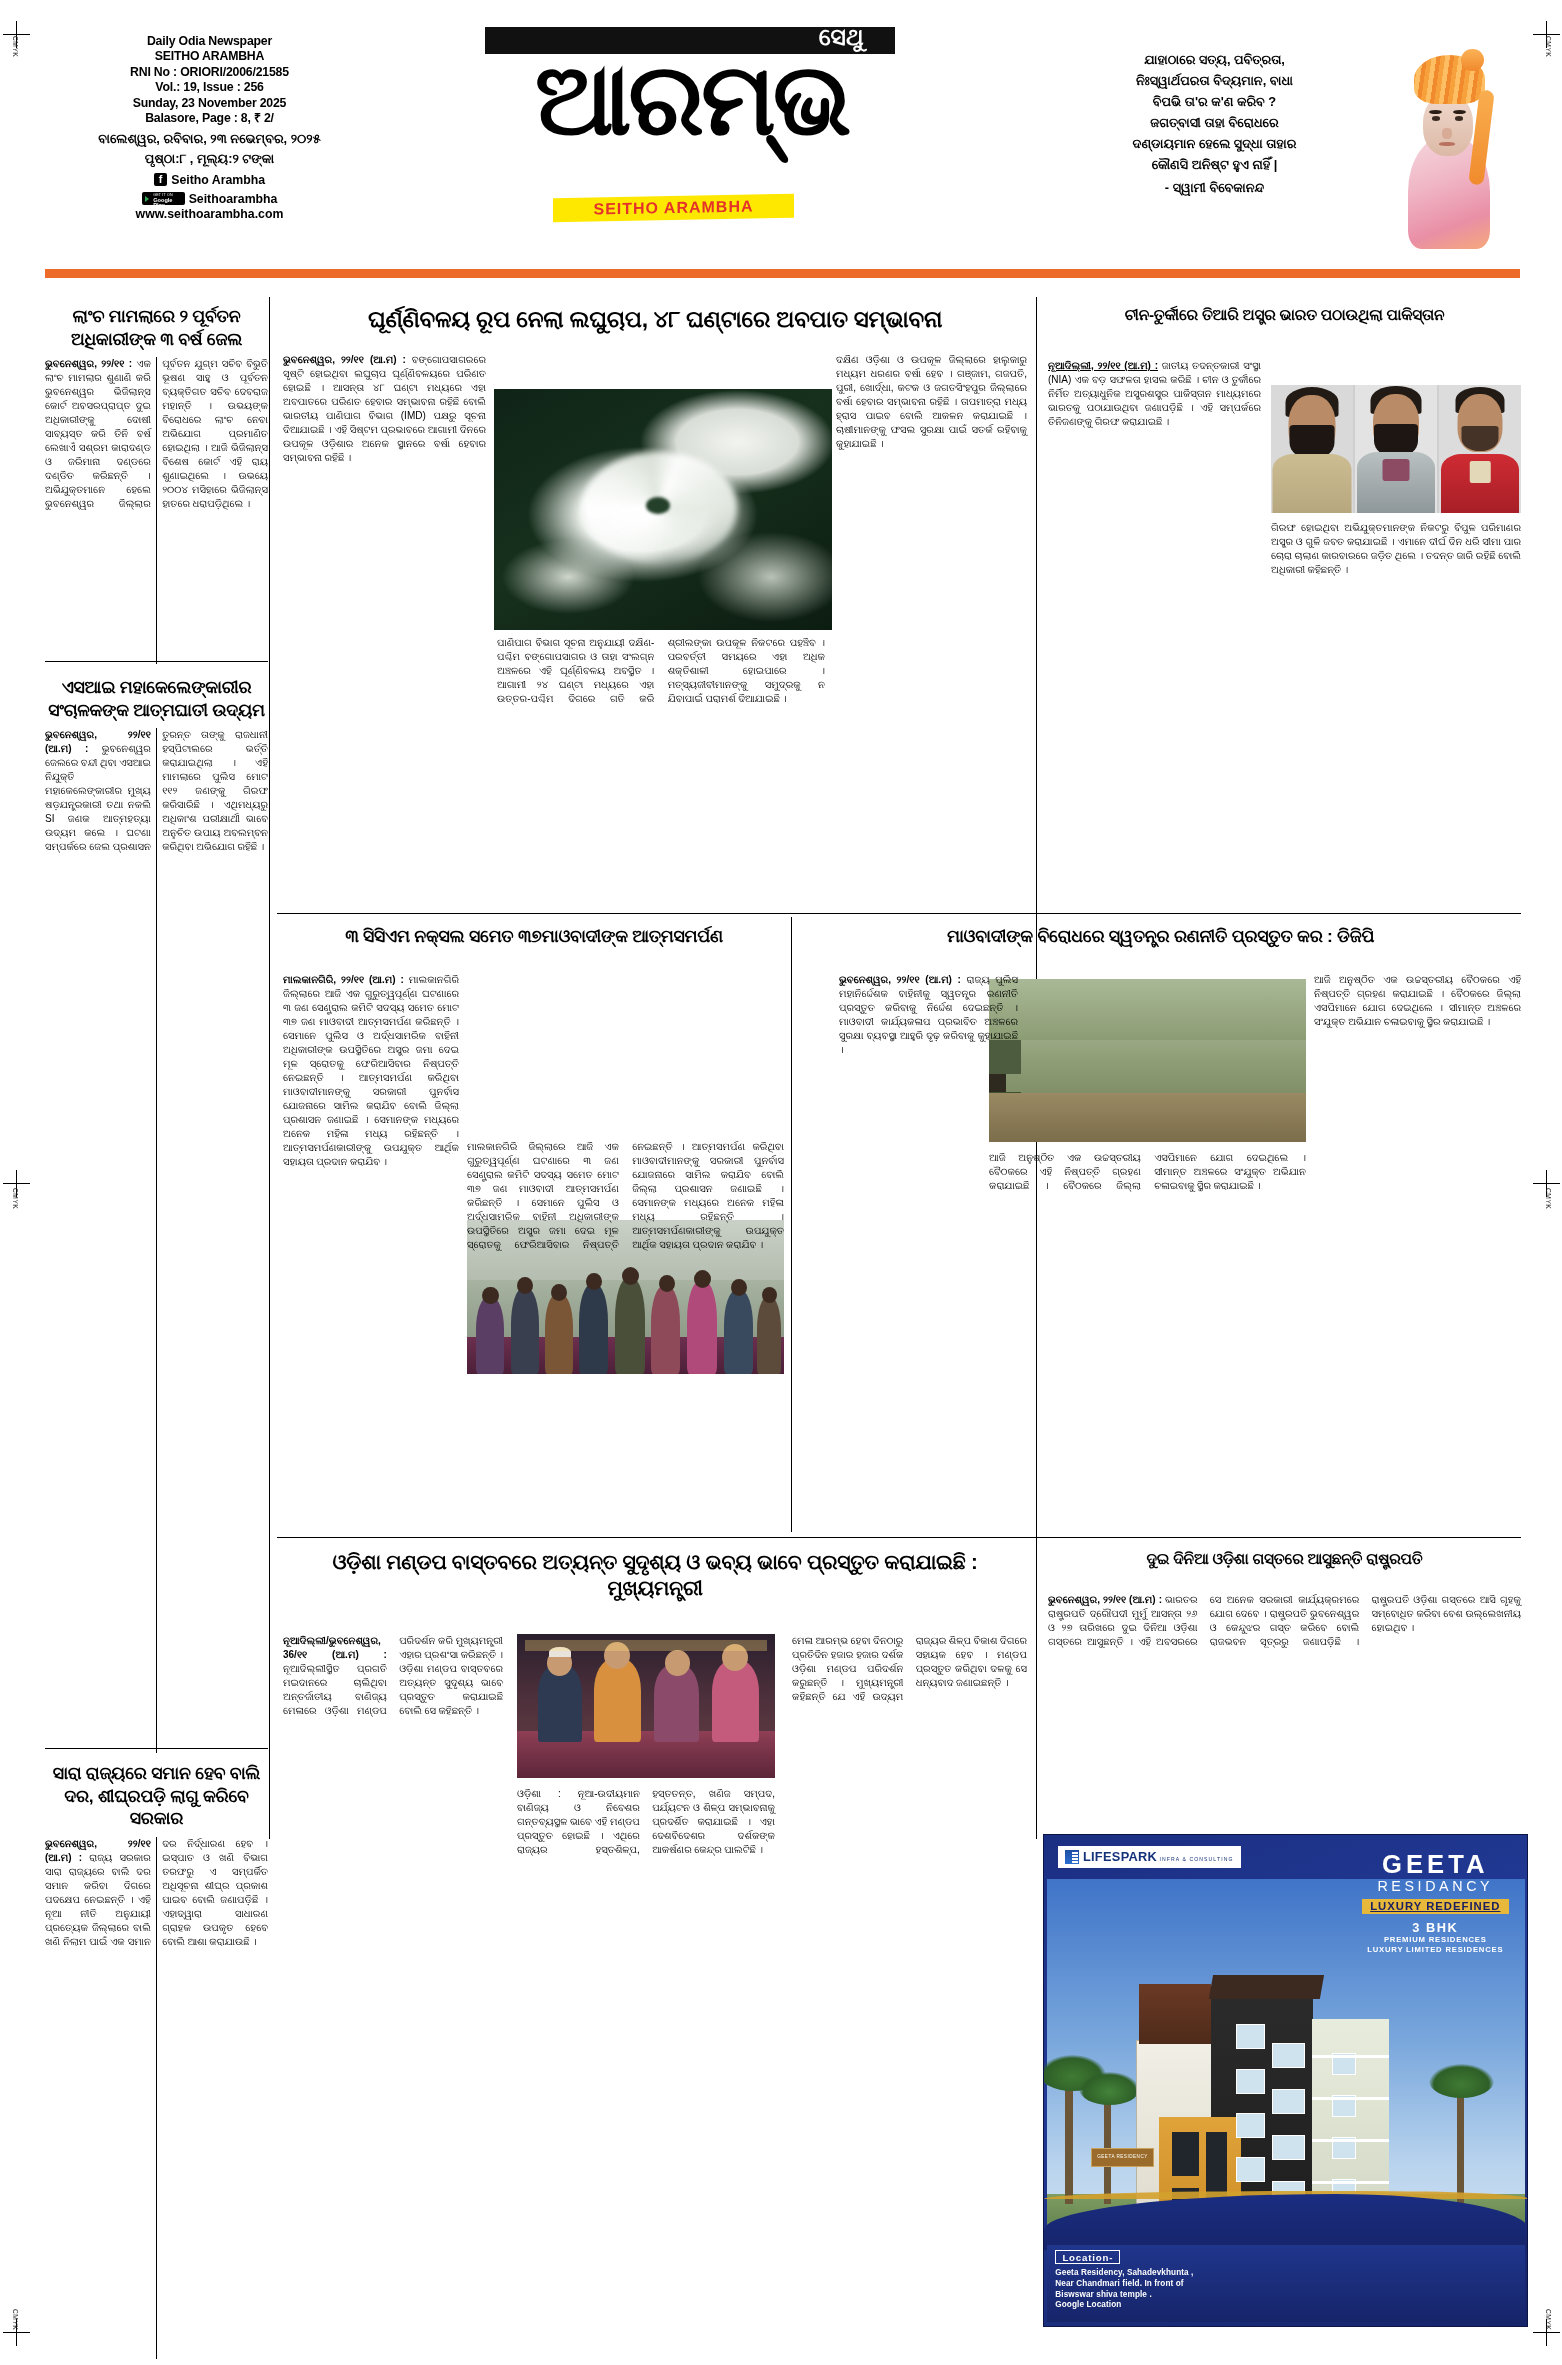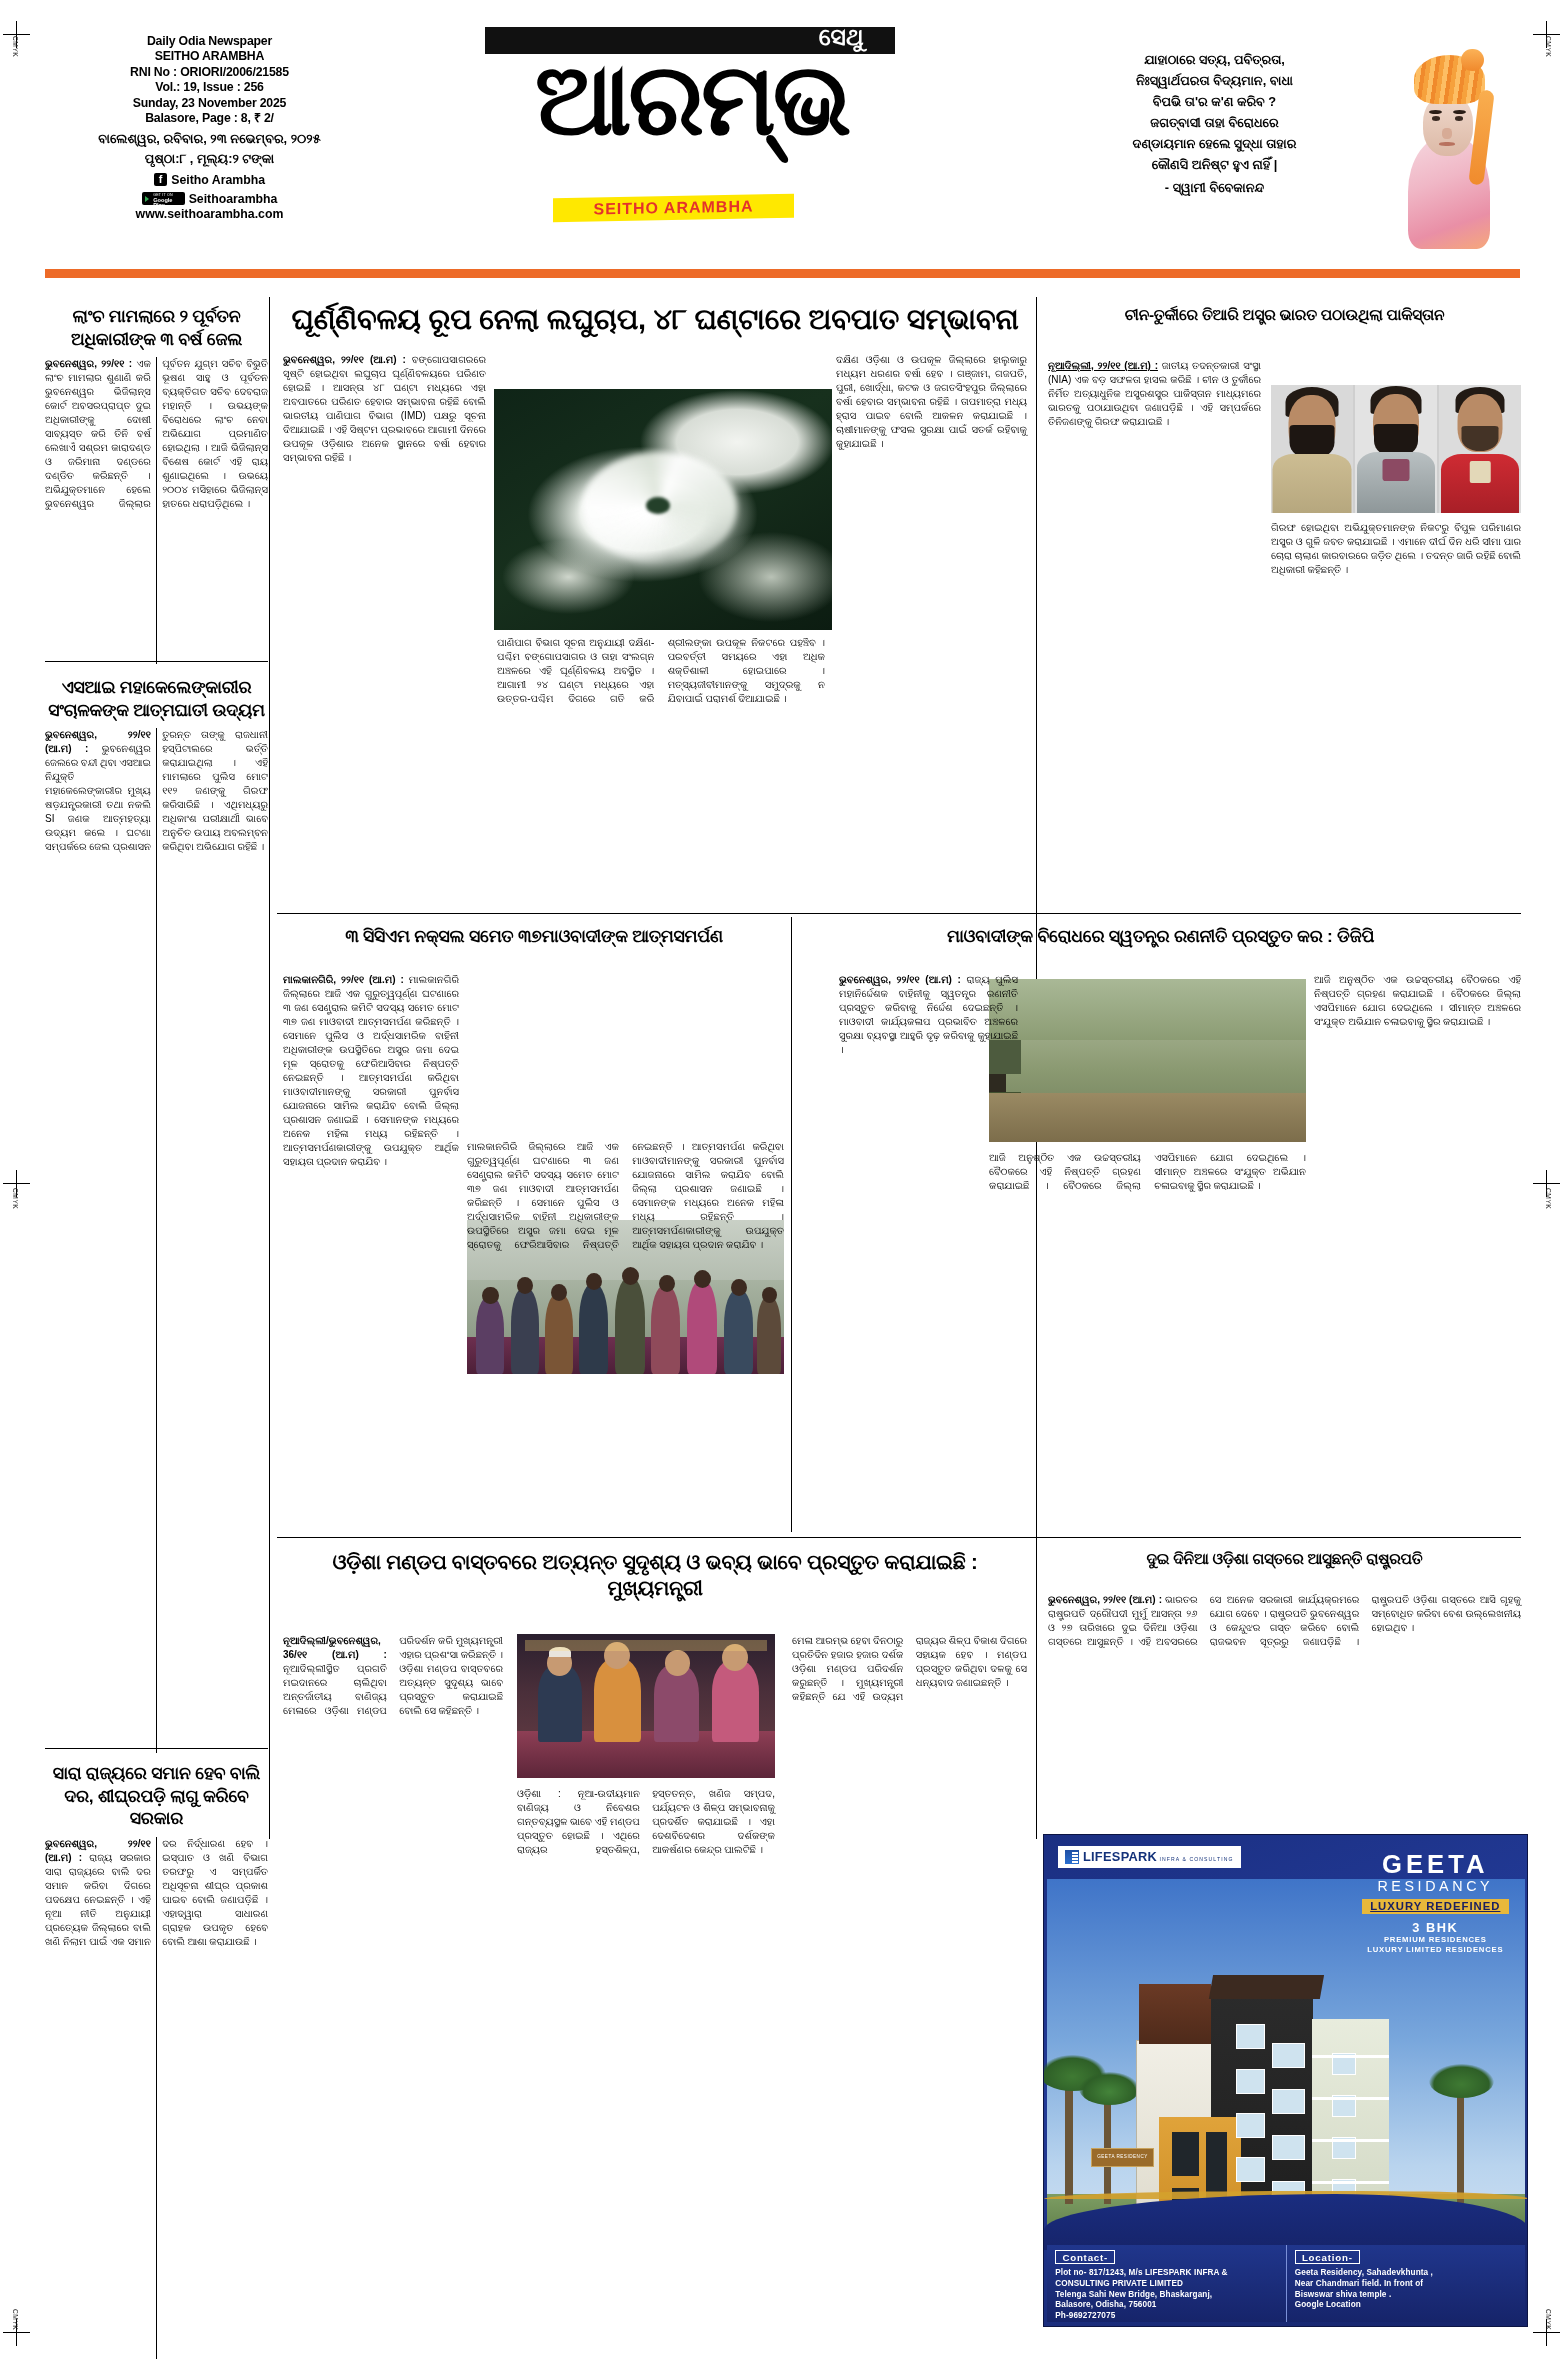--- a/index.html
+++ b/index.html
@@ -52,21 +52,21 @@
 
   .orangebar{position:absolute;left:45px;top:269px;width:1475px;height:8.7px;background:#ED6B28;}
 
   
   .vr{position:absolute;width:0.5px;background:#000;}
   .hr{position:absolute;height:0.5px;background:#000;}
   .hr2{position:absolute;height:1px;background:#000;}
 
   
   .hl{font-weight:bold;text-align:center;letter-spacing:-0.3px;}
-  .hl-xl{font-size:29px;line-height:29px;}
+  .hl-xl{font-size:23px;line-height:29px;}
   .hl-lg{font-size:20.5px;line-height:25.6px;}
   .hl-md{font-size:17.4px;line-height:22.5px;}
   .hl-sm{font-size:15.4px;line-height:20.5px;}
 
   .body{font-size:10px;line-height:14px;text-align:justify;
         -webkit-hyphens:auto;hyphens:auto;word-spacing:-0.3px;}
   .col{position:absolute;}
 
   .photo{position:absolute;background:#cfd6d0;overflow:hidden;}
 
@@ -474,27 +474,20 @@
       <div class="g1">GEETA</div>
       <div class="g2">RESIDANCY</div>
       <div><span class="g3">LUXURY REDEFINED</span></div>
       <div class="g4">3 BHK</div>
       <div class="g5">PREMIUM RESIDENCES</div>
       <div class="g5">LUXURY LIMITED RESIDENCES</div>
     </div>
 
     <div class="footer">
       <div class="fcol">
-        <div class="fhdr">Contact-</div>
-        <div class="ftxt" style="white-space:pre-line;">Plot no- 817/1243, M/s LIFESPARK INFRA &amp; CONSULTING PRIVATE LIMITED
-Telenga Sahi New Bridge, Bhaskarganj,
-Balasore, Odisha, 756001
-Ph-9692727075</div>
-      </div>
-      <div class="fcol">
         <div class="fhdr">Location-</div>
         <div class="ftxt" style="white-space:pre-line;">Geeta Residency, Sahadevkhunta ,
 Near Chandmari field. In front of
 Biswswar shiva temple .
 Google Location</div>
       </div>
     </div>
   </div>
 
 </div>

